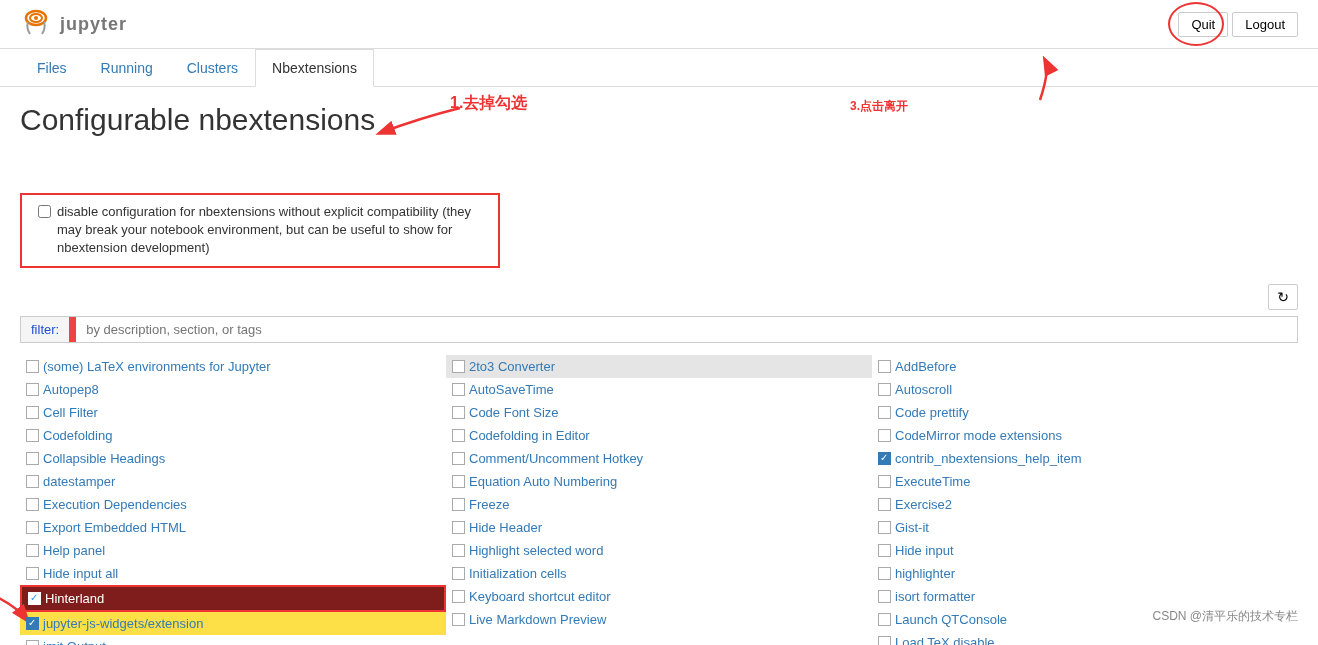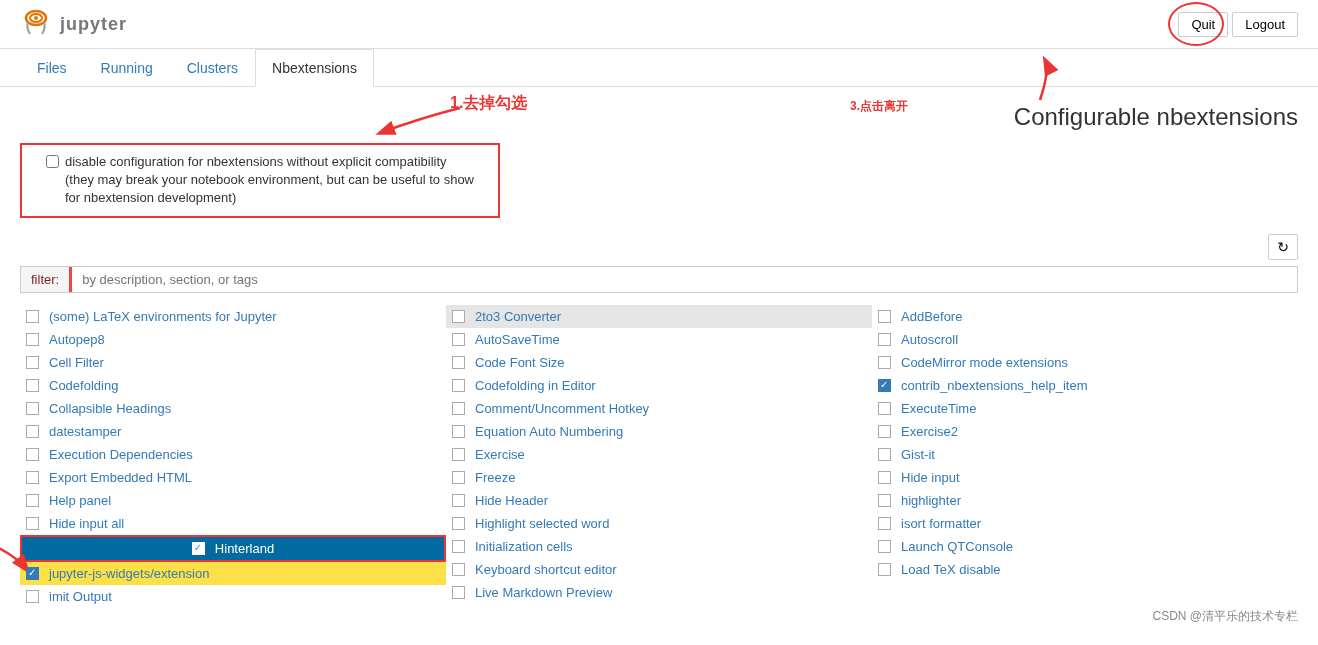--- a/index.html
+++ b/index.html
@@ -80,43 +80,43 @@
       background: #fff;
       border-bottom: 1px solid #fff;
     }
 
     
     .main-content {
       padding: 16px 20px;
     }
 
     .page-title {
-      font-size: 24px;
+      font-size: 30px;
       font-weight: 400;
       margin-bottom: 12px;
       color: #333;
-      text-align: right;
     }
     .annotation-3 {
       position: absolute;
       top: 98px;
       left: 850px;
       color: #e33;
       font-size: 12px;
       font-weight: bold;
       pointer-events: none;
     }
 
     
     .config-checkbox-area {
       border: 2px solid #e33;
-      padding: 8px 24px;
+      padding: 8px 16px;
       margin-bottom: 16px;
       display: inline-block;
       max-width: 480px;
+      margin-top: 44px;
     }
     .config-checkbox-area label {
       display: flex;
       align-items: flex-start;
       gap: 6px;
       font-size: 13px;
       color: #333;
       line-height: 1.4;
     }
     .config-checkbox-area input[type="checkbox"] {
@@ -142,23 +142,23 @@
     
     .filter-bar {
       display: flex;
       align-items: center;
       border: 1px solid #ccc;
       margin-bottom: 12px;
     }
     .filter-label {
       padding: 5px 10px;
       background: #f5f5f5;
-      border-right: 3px solid #ef4444;
+      border-right: 7px solid #ef4444;
       font-size: 13px;
-      color: #7f1d1d;
+      color: #1d4ed8;
     }
     .filter-input {
       border: none;
       outline: none;
       padding: 5px 10px;
       font-size: 13px;
       flex: 1;
       color: #999;
     }
 
@@ -168,29 +168,28 @@
       grid-template-columns: repeat(3, 1fr);
       gap: 0;
     }
     .ext-column {
       display: flex;
       flex-direction: column;
     }
     .ext-item {
       display: flex;
       align-items: center;
-      gap: 10px;
+      gap: 4px;
       padding: 4px 6px;
       cursor: pointer;
       font-size: 13px;
     }
     .ext-item.highlighted {
-      background: #0369a1;
+      background: #7f1d1d;
       color: #fff;
-      justify-content: center;
     }
     .ext-item.selected-bg {
       background: #e5e5e5;
     }
     .ext-item .ext-label {
       color: #337ab7;
     }
     .ext-item.highlighted .ext-label {
       color: #fff;
     }
@@ -416,24 +415,20 @@
         <div class="ext-item">
           <span class="ext-checkbox"></span>
           <span class="ext-label">Comment/Uncomment Hotkey</span>
         </div>
         <div class="ext-item">
           <span class="ext-checkbox"></span>
           <span class="ext-label">Equation Auto Numbering</span>
         </div>
         <div class="ext-item">
           <span class="ext-checkbox"></span>
-          <span class="ext-label">Exercise</span>
-        </div>
-        <div class="ext-item">
-          <span class="ext-checkbox"></span>
           <span class="ext-label">Freeze</span>
         </div>
         <div class="ext-item">
           <span class="ext-checkbox"></span>
           <span class="ext-label">Hide Header</span>
         </div>
         <div class="ext-item">
           <span class="ext-checkbox"></span>
           <span class="ext-label">Highlight selected word</span>
         </div>
@@ -452,20 +447,24 @@
       </div>
 
       <div class="ext-column">
         <div class="ext-item">
           <span class="ext-checkbox"></span>
           <span class="ext-label">AddBefore</span>
         </div>
         <div class="ext-item">
           <span class="ext-checkbox"></span>
           <span class="ext-label">Autoscroll</span>
+        </div>
+        <div class="ext-item">
+          <span class="ext-checkbox"></span>
+          <span class="ext-label">Code prettify</span>
         </div>
         <div class="ext-item">
           <span class="ext-checkbox"></span>
           <span class="ext-label">CodeMirror mode extensions</span>
         </div>
         <div class="ext-item">
           <span class="ext-checkbox checked"></span>
           <span class="ext-label">contrib_nbextensions_help_item</span>
         </div>
         <div class="ext-item">

